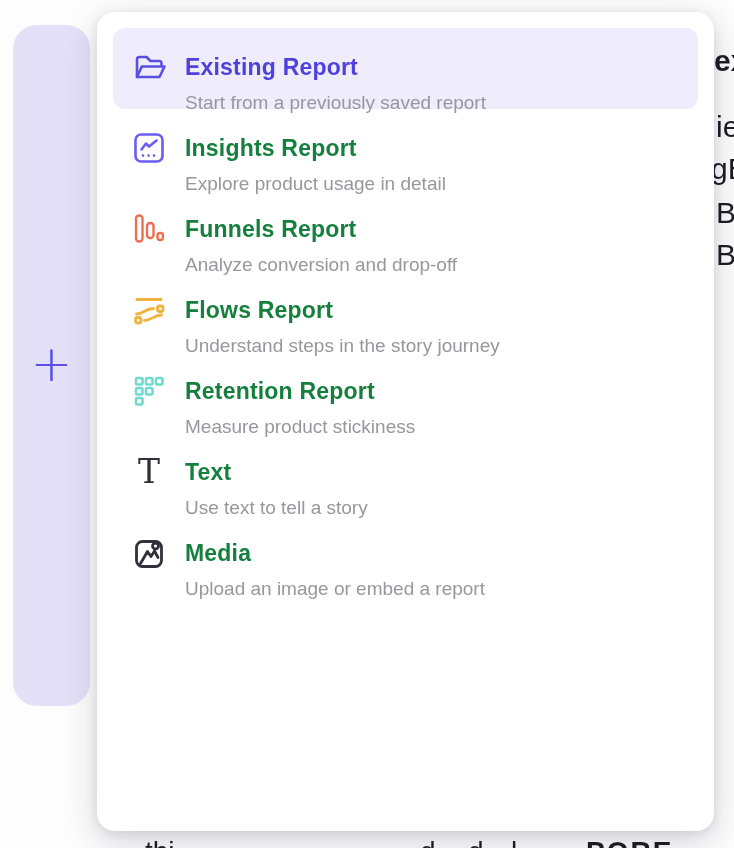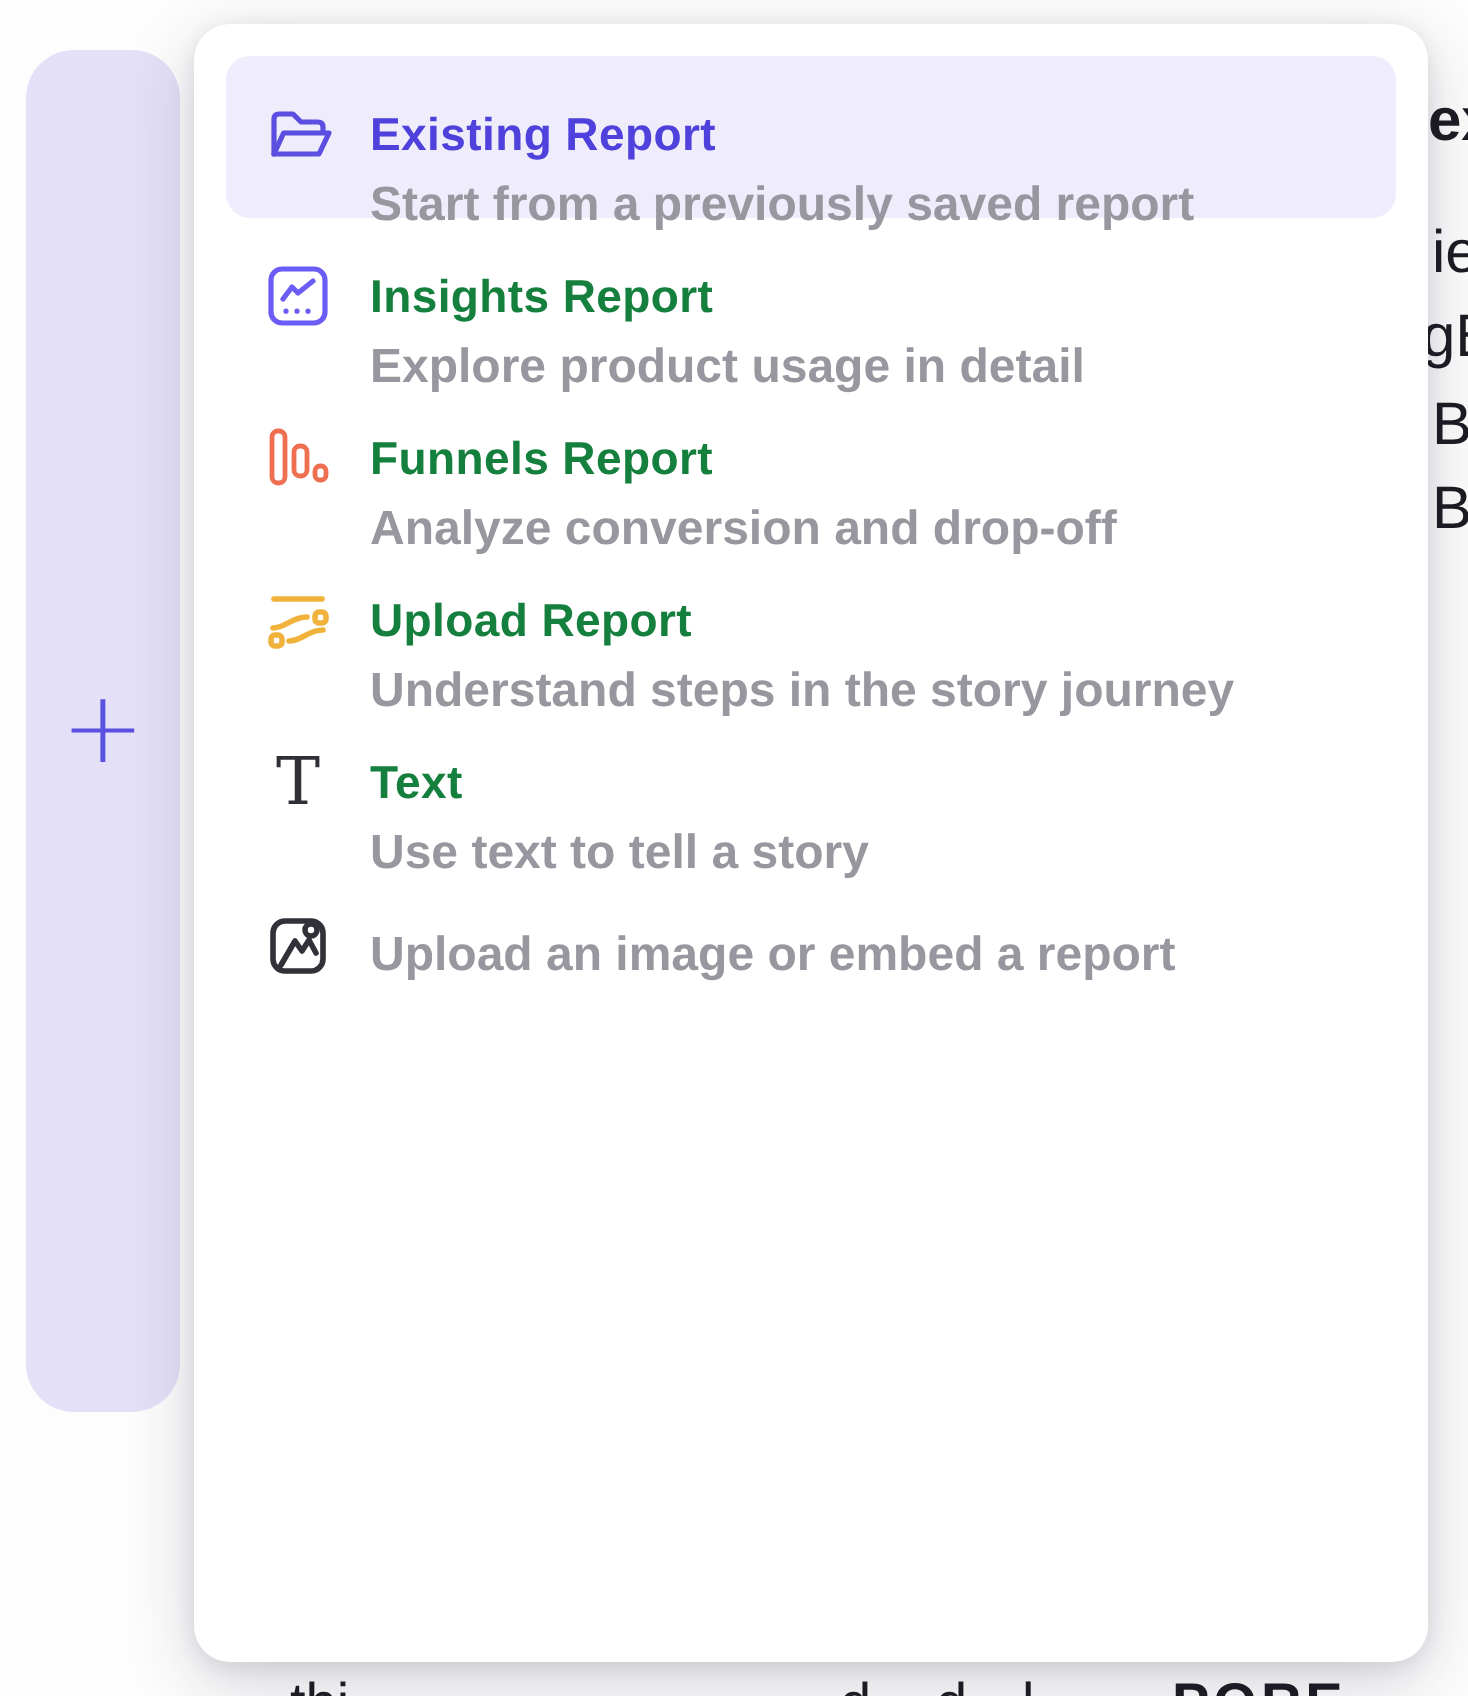--- a/index.html
+++ b/index.html
@@ -52,21 +52,21 @@
   .icon-box{
     width:36px;height:36px;margin-right:18px;margin-top:-3px;flex:0 0 36px;
     display:flex;align-items:center;justify-content:center;
   }
   .icon-box svg{display:block;}
   .title{
     font-size:23px;font-weight:700;color:#15803d;line-height:30px;letter-spacing:.2px;
   }
   .menu-item.selected .title{color:#4e41dc;}
   .subtitle{
-    font-size:24px;font-weight:700;color:#98969e;line-height:26px;margin-top:8px;
+    font-size:19px;font-weight:400;color:#98969e;line-height:26px;margin-top:8px;
   }
   .t-glyph{
     font-family:"DejaVu Serif","Liberation Serif",serif;
     font-size:33px;font-weight:500;color:#302f38;line-height:1;margin-top:-2px;
   }
 </style>
 </head>
 <body>
 
 <div class="bg-frag frag-ex">ex</div>
@@ -135,42 +135,59 @@
     <div class="icon-box">
       <svg width="34" height="34" viewBox="0 0 34 34" fill="none" stroke="#f1b23c" stroke-width="2.8" stroke-linecap="round" stroke-linejoin="round">
         <path d="M5 6.5 H29"></path>
         <rect x="25.5" y="13" width="5.5" height="5.5" rx="2"></rect>
         <path d="M4.5 21 C11 21 13.5 15.5 21.5 15.5"></path>
         <rect x="3.5" y="24.5" width="5.5" height="5.5" rx="2"></rect>
         <path d="M12.5 27.5 C19 27.5 22 22 29.5 22"></path>
       </svg>
     </div>
     <div class="texts">
-      <div class="title">Upload Report</div>
+      <div class="title">Flows Report</div>
       <div class="subtitle">Understand steps in the story journey</div>
     </div>
   </div>
 
+  <div class="menu-item">
+    <div class="icon-box">
+      <svg width="34" height="34" viewBox="0 0 34 34" fill="none" stroke="#6fdbcf" stroke-width="2.6" stroke-linejoin="round">
+        <rect x="4" y="4" width="6.5" height="6.5" rx="1.5"></rect>
+        <rect x="14" y="4" width="6.5" height="6.5" rx="1.5"></rect>
+        <rect x="24" y="4" width="6.5" height="6.5" rx="1.5"></rect>
+        <rect x="4" y="14" width="6.5" height="6.5" rx="1.5"></rect>
+        <rect x="14" y="14" width="6.5" height="6.5" rx="1.5"></rect>
+        <rect x="4" y="24" width="6.5" height="6.5" rx="1.5"></rect>
+      </svg>
+    </div>
+    <div class="texts">
+      <div class="title">Retention Report</div>
+      <div class="subtitle">Measure product stickiness</div>
+    </div>
+  </div>
 
   <div class="menu-item">
     <div class="icon-box">
       <span class="t-glyph">T</span>
     </div>
     <div class="texts">
       <div class="title">Text</div>
       <div class="subtitle">Use text to tell a story</div>
     </div>
   </div>
 
   <div class="menu-item">
     <div class="icon-box">
       <svg width="34" height="34" viewBox="0 0 34 34" fill="none" stroke="#32313a" stroke-width="2.8" stroke-linecap="round" stroke-linejoin="round">
         <rect x="4.5" y="5.5" width="25" height="25" rx="6"></rect>
         <path d="M8.5 27.5 L15.5 15.5 L19 20.5 L22.5 15 L26 21.5"></path>
         <circle cx="23.5" cy="10" r="3" fill="#ffffff"></circle>
       </svg>
     </div>
     <div class="texts">
+      <div class="title">Media</div>
       <div class="subtitle">Upload an image or embed a report</div>
     </div>
   </div>
 
 </div>
 
 </body></html>

